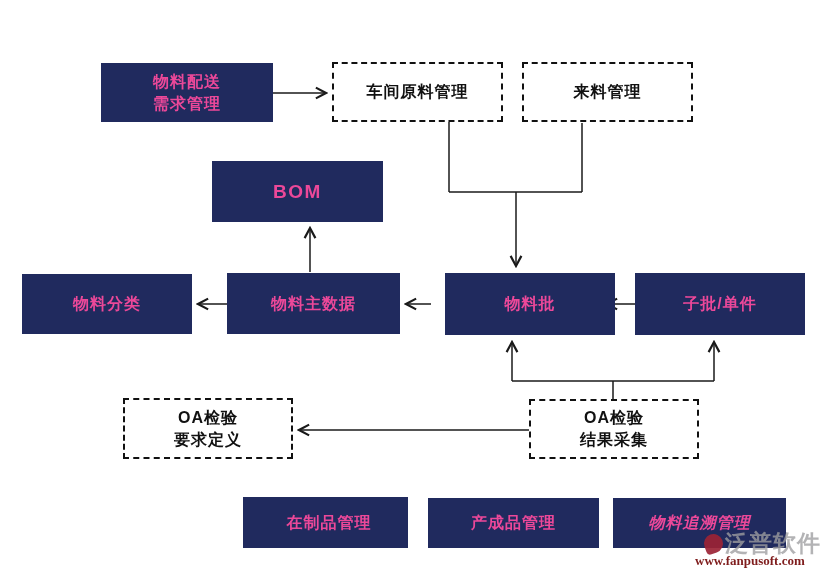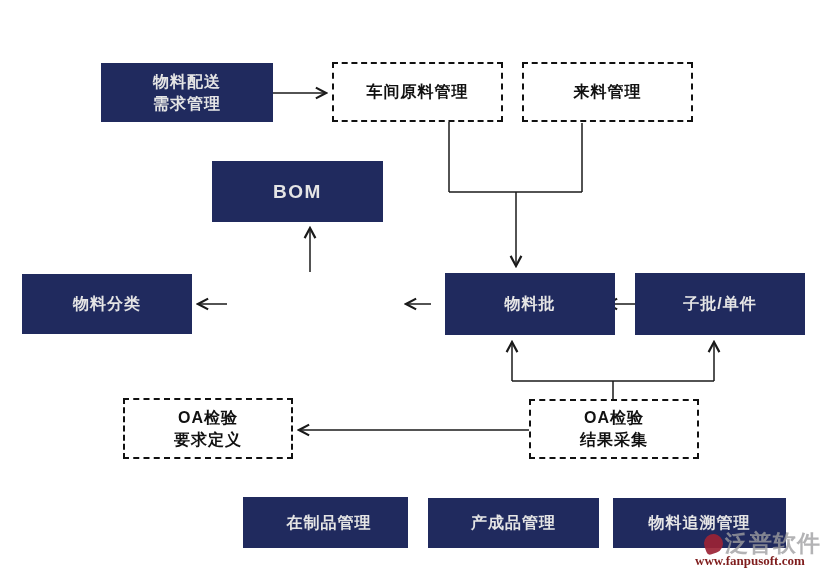--- a/index.html
+++ b/index.html
@@ -20,21 +20,21 @@
     font-weight:bold;
     font-size:16px;
     letter-spacing:1px;
     line-height:1.35;
     white-space:pre-line;
     box-sizing:border-box;
     z-index:2;
   }
   .node.solid{
     background:#202a5e;
-    color:#e5e5e5;
+    color:#ec4899;
   }
   .node.dashed{
     background:#ffffff;
     color:#111111;
     border:2px dashed #111111;
   }
   .node.big-label{font-size:19px;letter-spacing:1.5px;}
   svg.connectors{
     position:absolute;left:0;top:0;
     z-index:1;
@@ -117,37 +117,38 @@
 需求管理</div>
 
   <div class="node dashed" style="left:332px;top:62px;width:171px;height:60px;">车间原料管理</div>
 
   <div class="node dashed" style="left:522px;top:62px;width:171px;height:60px;">来料管理</div>
 
   <div class="node solid big-label" style="left:212px;top:161px;width:171px;height:61px;">BOM</div>
 
   <div class="node solid" style="left:22px;top:274px;width:170px;height:60px;">物料分类</div>
 
+  <div class="node solid" style="left:227px;top:273px;width:173px;height:61px;">物料主数据</div>
 
   <div class="node solid" style="left:431px;top:273px;width:170px;height:62px;margin-left:14px;">物料批</div>
 
   <div class="node solid" style="left:635px;top:273px;width:170px;height:62px;">子批/单件</div>
 
   <div class="node dashed" style="left:123px;top:398px;width:170px;height:61px;">OA检验
 要求定义</div>
 
   <div class="node dashed" style="left:529px;top:399px;width:170px;height:60px;">OA检验
 结果采集</div>
 
 
   <div class="node solid" style="left:243px;top:497px;width:165px;height:51px;padding-left:7px;">在制品管理</div>
 
   <div class="node solid" style="left:428px;top:498px;width:171px;height:50px;">产成品管理</div>
 
-  <div class="node solid" style="left:613px;top:498px;width:173px;height:50px;">物料追溯管理</div>
+  <div class="node solid" style="left:613px;top:498px;width:173px;height:50px;font-style:italic;">物料追溯管理</div>
 
   <div class="watermark">
     <div class="brand-row">
       <span class="logo"></span>
       <span class="brand">泛普软件</span>
     </div>
     <div class="url">www.fanpusoft.com</div>
   </div>
 
 </div>

